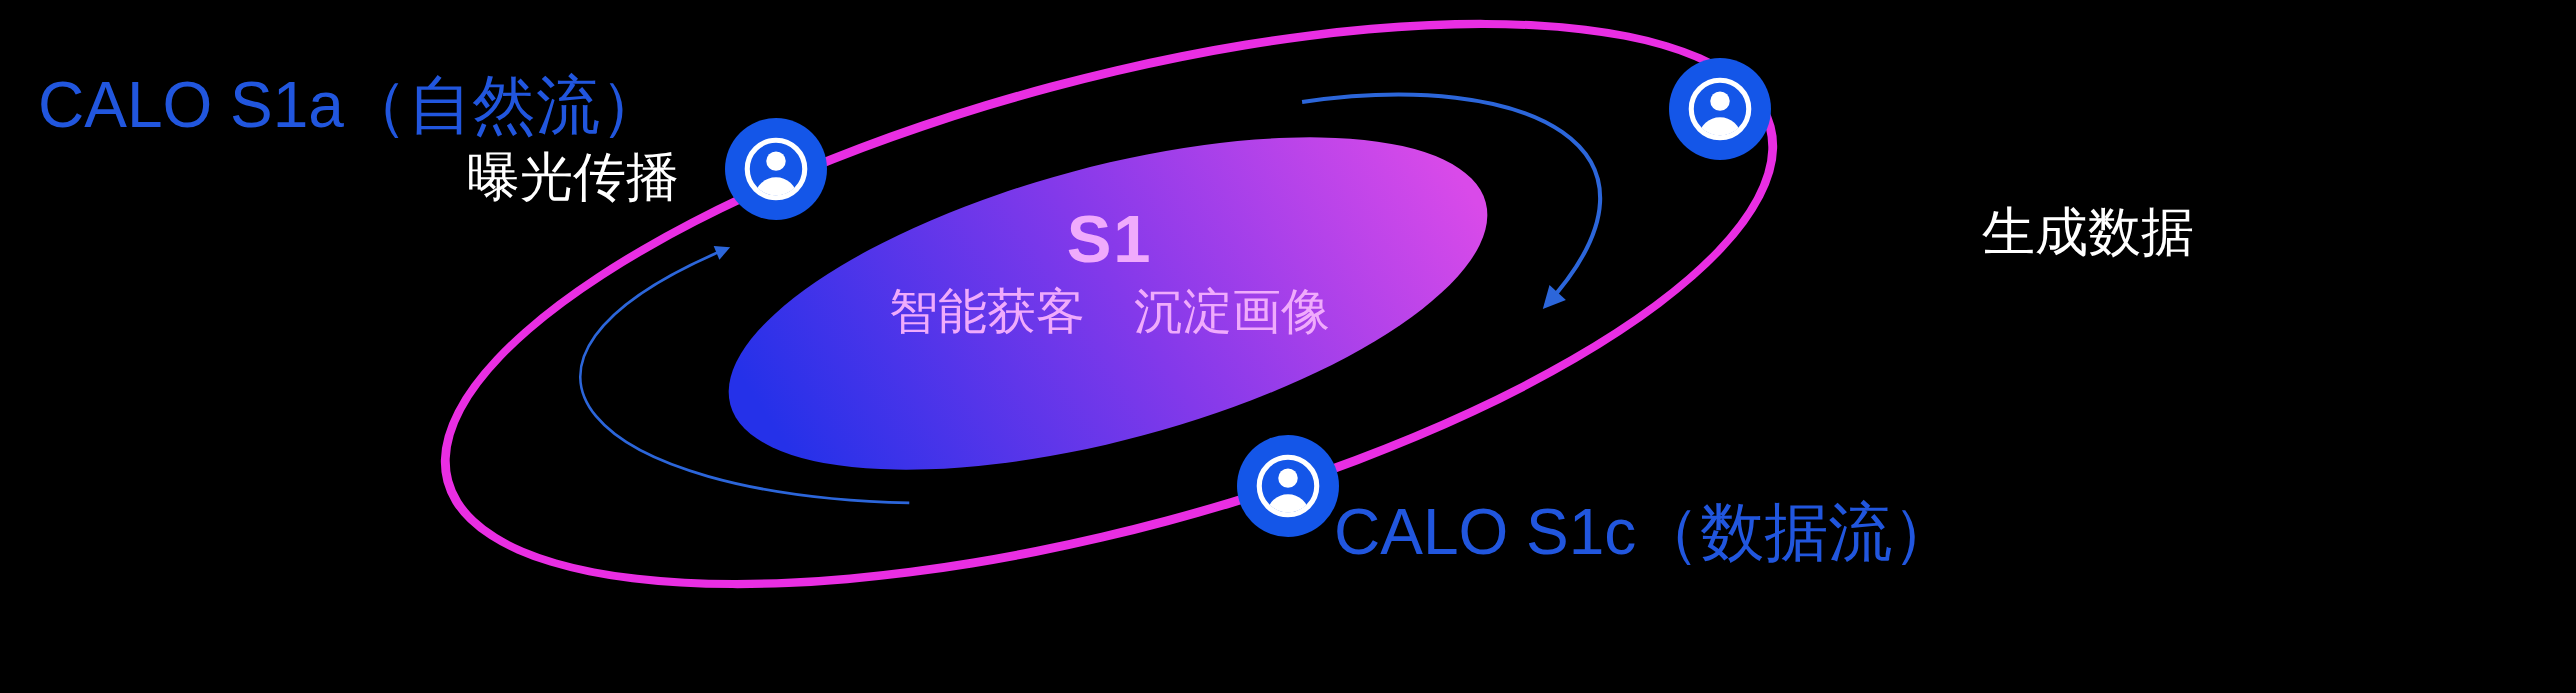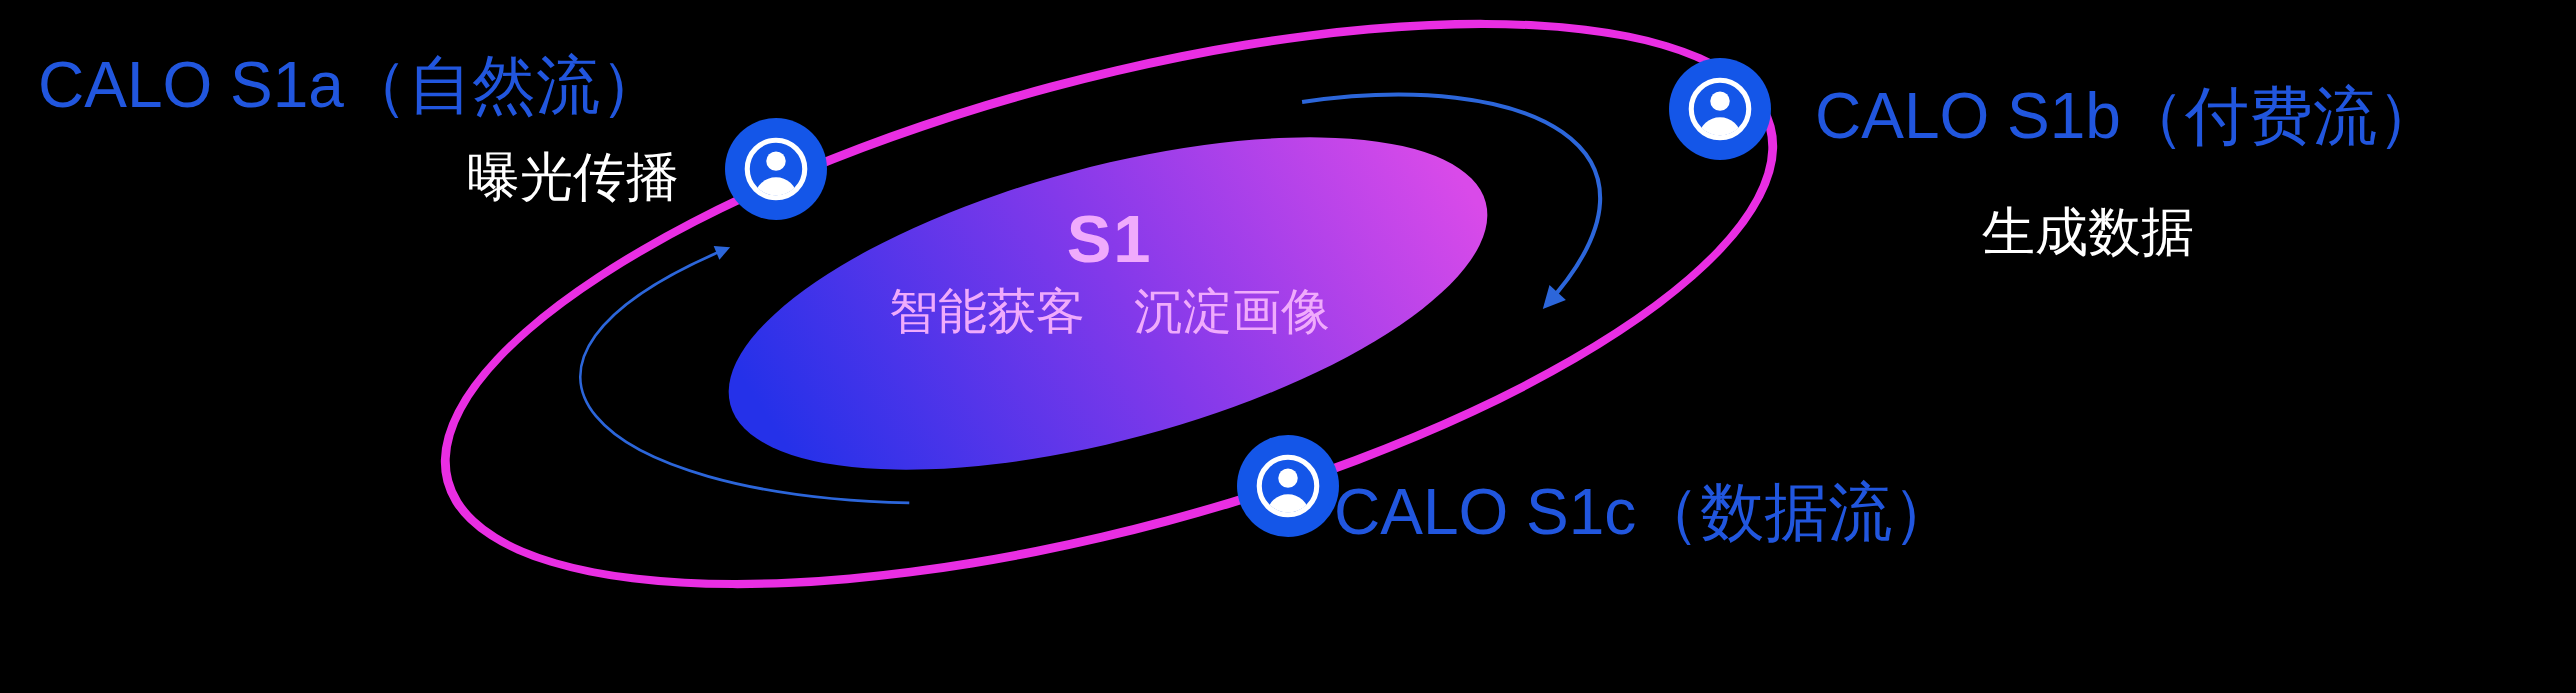--- a/index.html
+++ b/index.html
@@ -43,20 +43,21 @@
   .core-title { font-size: 67px; font-weight: 600; line-height: 1; letter-spacing: 1.8px; }
   .core-sub   { margin-top: 14.5px; font-size: 49px; font-weight: 500; line-height: 1; }
 
   .node-title {
     position: absolute;
     font-size: 64px;
     font-weight: 500;
     color: #2156de;
     white-space: nowrap;
     line-height: 1;
+    margin-top: 20px;
   }
   .node-sub {
     position: absolute;
     font-size: 53px;
     font-weight: 500;
     color: #ffffff;
     white-space: nowrap;
     line-height: 1;
   }
 
@@ -120,19 +121,18 @@
   <svg class="node-icon" id="i-s1b" viewBox="0 0 110 110">
       <use href="#icon-user"></use>
     </svg>
   <svg class="node-icon" id="i-s1c" viewBox="0 0 110 110">
       <use href="#icon-user"></use>
     </svg>
 
   <div class="node-title" id="t-s1a">CALO S1a（自然流）</div>
   <div class="node-sub" id="s-s1a">曝光传播</div>
 
-  <div class="node-title" id="t-s1b">CALO S1b（付费流）</div>
   <div class="node-sub" id="s-s1b">生成数据</div>
 
   <div class="node-title" id="t-s1c">CALO S1c（数据流）</div>
 
 </div>
 
 
 </body></html>

